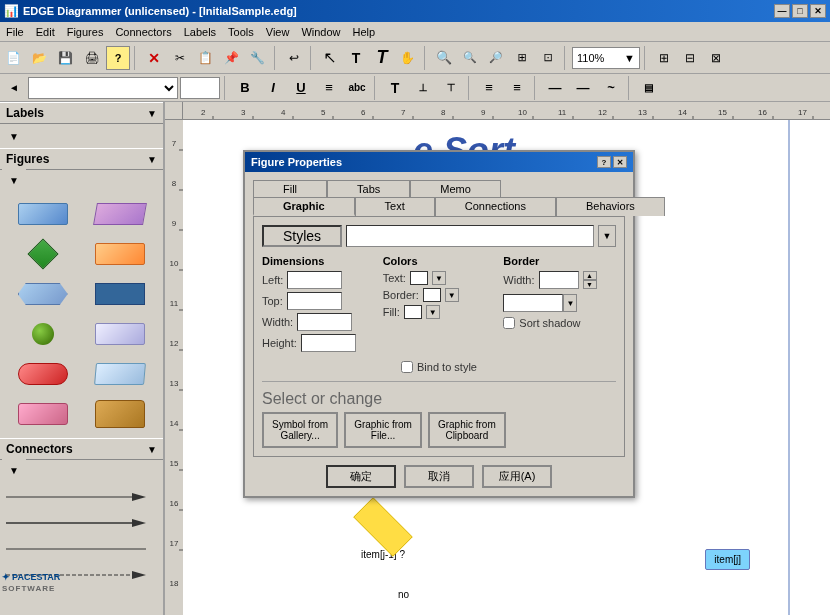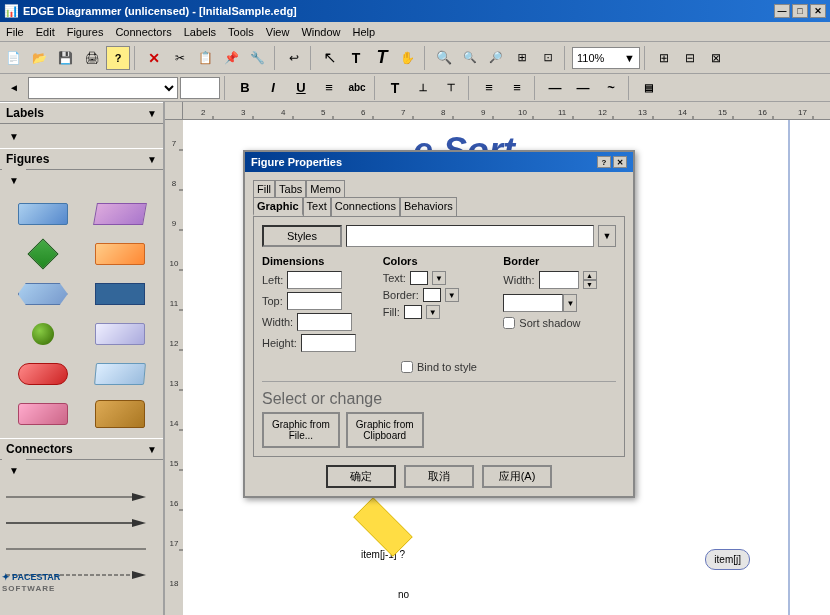--- a/index.html
+++ b/index.html
@@ -36,21 +36,21 @@
     .connector-item { height: 22px; display: flex; align-items: center; cursor: pointer; }
 
     
     .dialog-overlay { position: absolute; top: 30px; left: 60px; z-index: 100; }
     .dialog { background: #d4d0c8; border: 2px solid #888; box-shadow: 2px 2px 6px rgba(0,0,0,0.4); width: 392px; }
     .dialog-title { background: linear-gradient(to right, #003c8f, #2474d4); color: white; height: 20px; display: flex; align-items: center; justify-content: space-between; padding: 0 6px; font-size: 11px; font-weight: bold; }
     .dialog-title-btns { display: flex; gap: 2px; }
     .dialog-title-btn { width: 14px; height: 12px; background: #d4d0c8; border: 1px solid #888; font-size: 8px; display: flex; align-items: center; justify-content: center; cursor: pointer; color: black; }
     .dialog-body { padding: 8px; }
     .tab-row { display: flex; gap: 0; }
-    .tab-btn { padding: 2px 3px; background: #d4d0c8; border: 1px solid #888; font-size: 11px; cursor: pointer; border-bottom: none; }
+    .tab-btn { padding: 2px 29px; background: #d4d0c8; border: 1px solid #888; font-size: 11px; cursor: pointer; border-bottom: none; }
     .tab-btn.active { background: #d4d0c8; font-weight: bold; border-bottom: 2px solid #d4d0c8; z-index: 1; }
 
     
     .form-label { font-size: 11px; color: #333; }
     .form-input { height: 18px; background: white; border: 1px inset #888; font-size: 11px; width: 70px; }
     .form-row { display: flex; align-items: center; gap: 4px; margin-bottom: 3px; }
     .color-box { width: 18px; height: 14px; background: white; border: 1px solid #333; cursor: pointer; }
     .spin-btn { width: 14px; height: 9px; background: #d4d0c8; border: 1px solid #888; font-size: 7px; display: flex; align-items: center; justify-content: center; cursor: pointer; }
     .checkbox-row { display: flex; align-items: center; gap: 4px; }
     input[type=checkbox] { width: 12px; height: 12px; }
@@ -343,21 +343,21 @@
         <div style="position:absolute;top:10px;left:230px;font-style:italic;font-size:36px;color:#3355aa;font-weight:bold;">e Sort</div>
         <div style="position:absolute;top:50px;left:200px;font-style:italic;font-size:36px;color:#3355aa;font-weight:bold;">plified</div>
         <div style="position:absolute;top:90px;left:240px;font-style:italic;font-size:36px;color:#3355aa;font-weight:bold;">chart</div>
 
         <div style="position:absolute;right:40px;top:0;bottom:0;width:2px;background:#aabbdd;"></div>
 
         <div style="position:absolute;bottom:60px;left:160px;">
           <div style="width:80px;height:40px;background:#ffdd44;border:1px solid #ccaa00;transform:rotate(45deg) scale(0.7);margin:10px auto;"></div>
           <div style="text-align:center;font-size:10px;margin-top:-8px;">item[j-1] ?</div>
         </div>
-        <div style="position:absolute;bottom:50px;right:80px;background:#e5e5e5;border:1px solid #6677bb;padding:4px 8px;font-size:10px;border-radius:10px;">item[j]</div>
+        <div style="position:absolute;bottom:50px;right:80px;background:#7dd3fc;border:1px solid #6677bb;padding:4px 8px;font-size:10px;border-radius:2px;">item[j]</div>
         <div style="position:absolute;bottom:20px;left:215px;font-size:10px;">no</div>
 
         <div class="dialog-overlay">
           <div class="dialog">
 
             <div class="dialog-title">
               <span>Figure Properties</span>
               <div class="dialog-title-btns">
                 <div class="dialog-title-btn">?</div>
                 <div class="dialog-title-btn">✕</div>
@@ -376,21 +376,21 @@
                   <div class="tab-btn active">Graphic</div>
                   <div class="tab-btn">Text</div>
                   <div class="tab-btn">Connections</div>
                   <div class="tab-btn">Behaviors</div>
                 </div>
               </div>
 
               <div style="border:1px solid #888;padding:8px;background:#d4d0c8;">
 
                 <div style="display:flex;align-items:center;gap:4px;margin-bottom:8px;">
-                  <button style="width:80px;height:22px;background:#d4d0c8;border:2px inset #888;font-size:11px;">Styles</button>
+                  <button style="width:80px;height:22px;background:#d4d0c8;border:2px inset #888;font-size:14px;">Styles</button>
                   <div style="flex:1;height:22px;background:white;border:1px inset #888;"></div>
                   <div style="width:18px;height:22px;background:#d4d0c8;border:1px solid #888;font-size:9px;display:flex;align-items:center;justify-content:center;">▼</div>
                 </div>
 
                 <div style="display:flex;gap:8px;">
 
                   <div style="flex:1;">
                     <div style="font-size:11px;font-weight:bold;margin-bottom:4px;">Dimensions</div>
                     <div class="form-row">
                       <span class="form-label">Left:</span>
@@ -452,20 +452,22 @@
 
                 <div class="checkbox-row" style="margin-top:6px;justify-content:center;">
                   <input type="checkbox" style="">
                   <span class="form-label">Bind to style</span>
                 </div>
 
                 <div class="divider-h" style="margin:8px 0;"></div>
 
                 <div style="font-size:16px;color:#666;margin-bottom:4px;">Select or change</div>
                 <div style="display:flex;gap:6px;">
+                  <button class="action-btn" style="font-size:10px;height:36px;white-space:pre-line;">Symbol from
+Gallery...</button>
                   <button class="action-btn" style="font-size:10px;height:36px;white-space:pre-line;">Graphic from
 File...</button>
                   <button class="action-btn" style="font-size:10px;height:36px;white-space:pre-line;">Graphic from
 Clipboard</button>
                 </div>
               </div>
 
               <div style="display:flex;justify-content:center;gap:8px;margin-top:8px;">
                 <button class="action-btn default">确定</button>
                 <button class="action-btn">取消</button>

